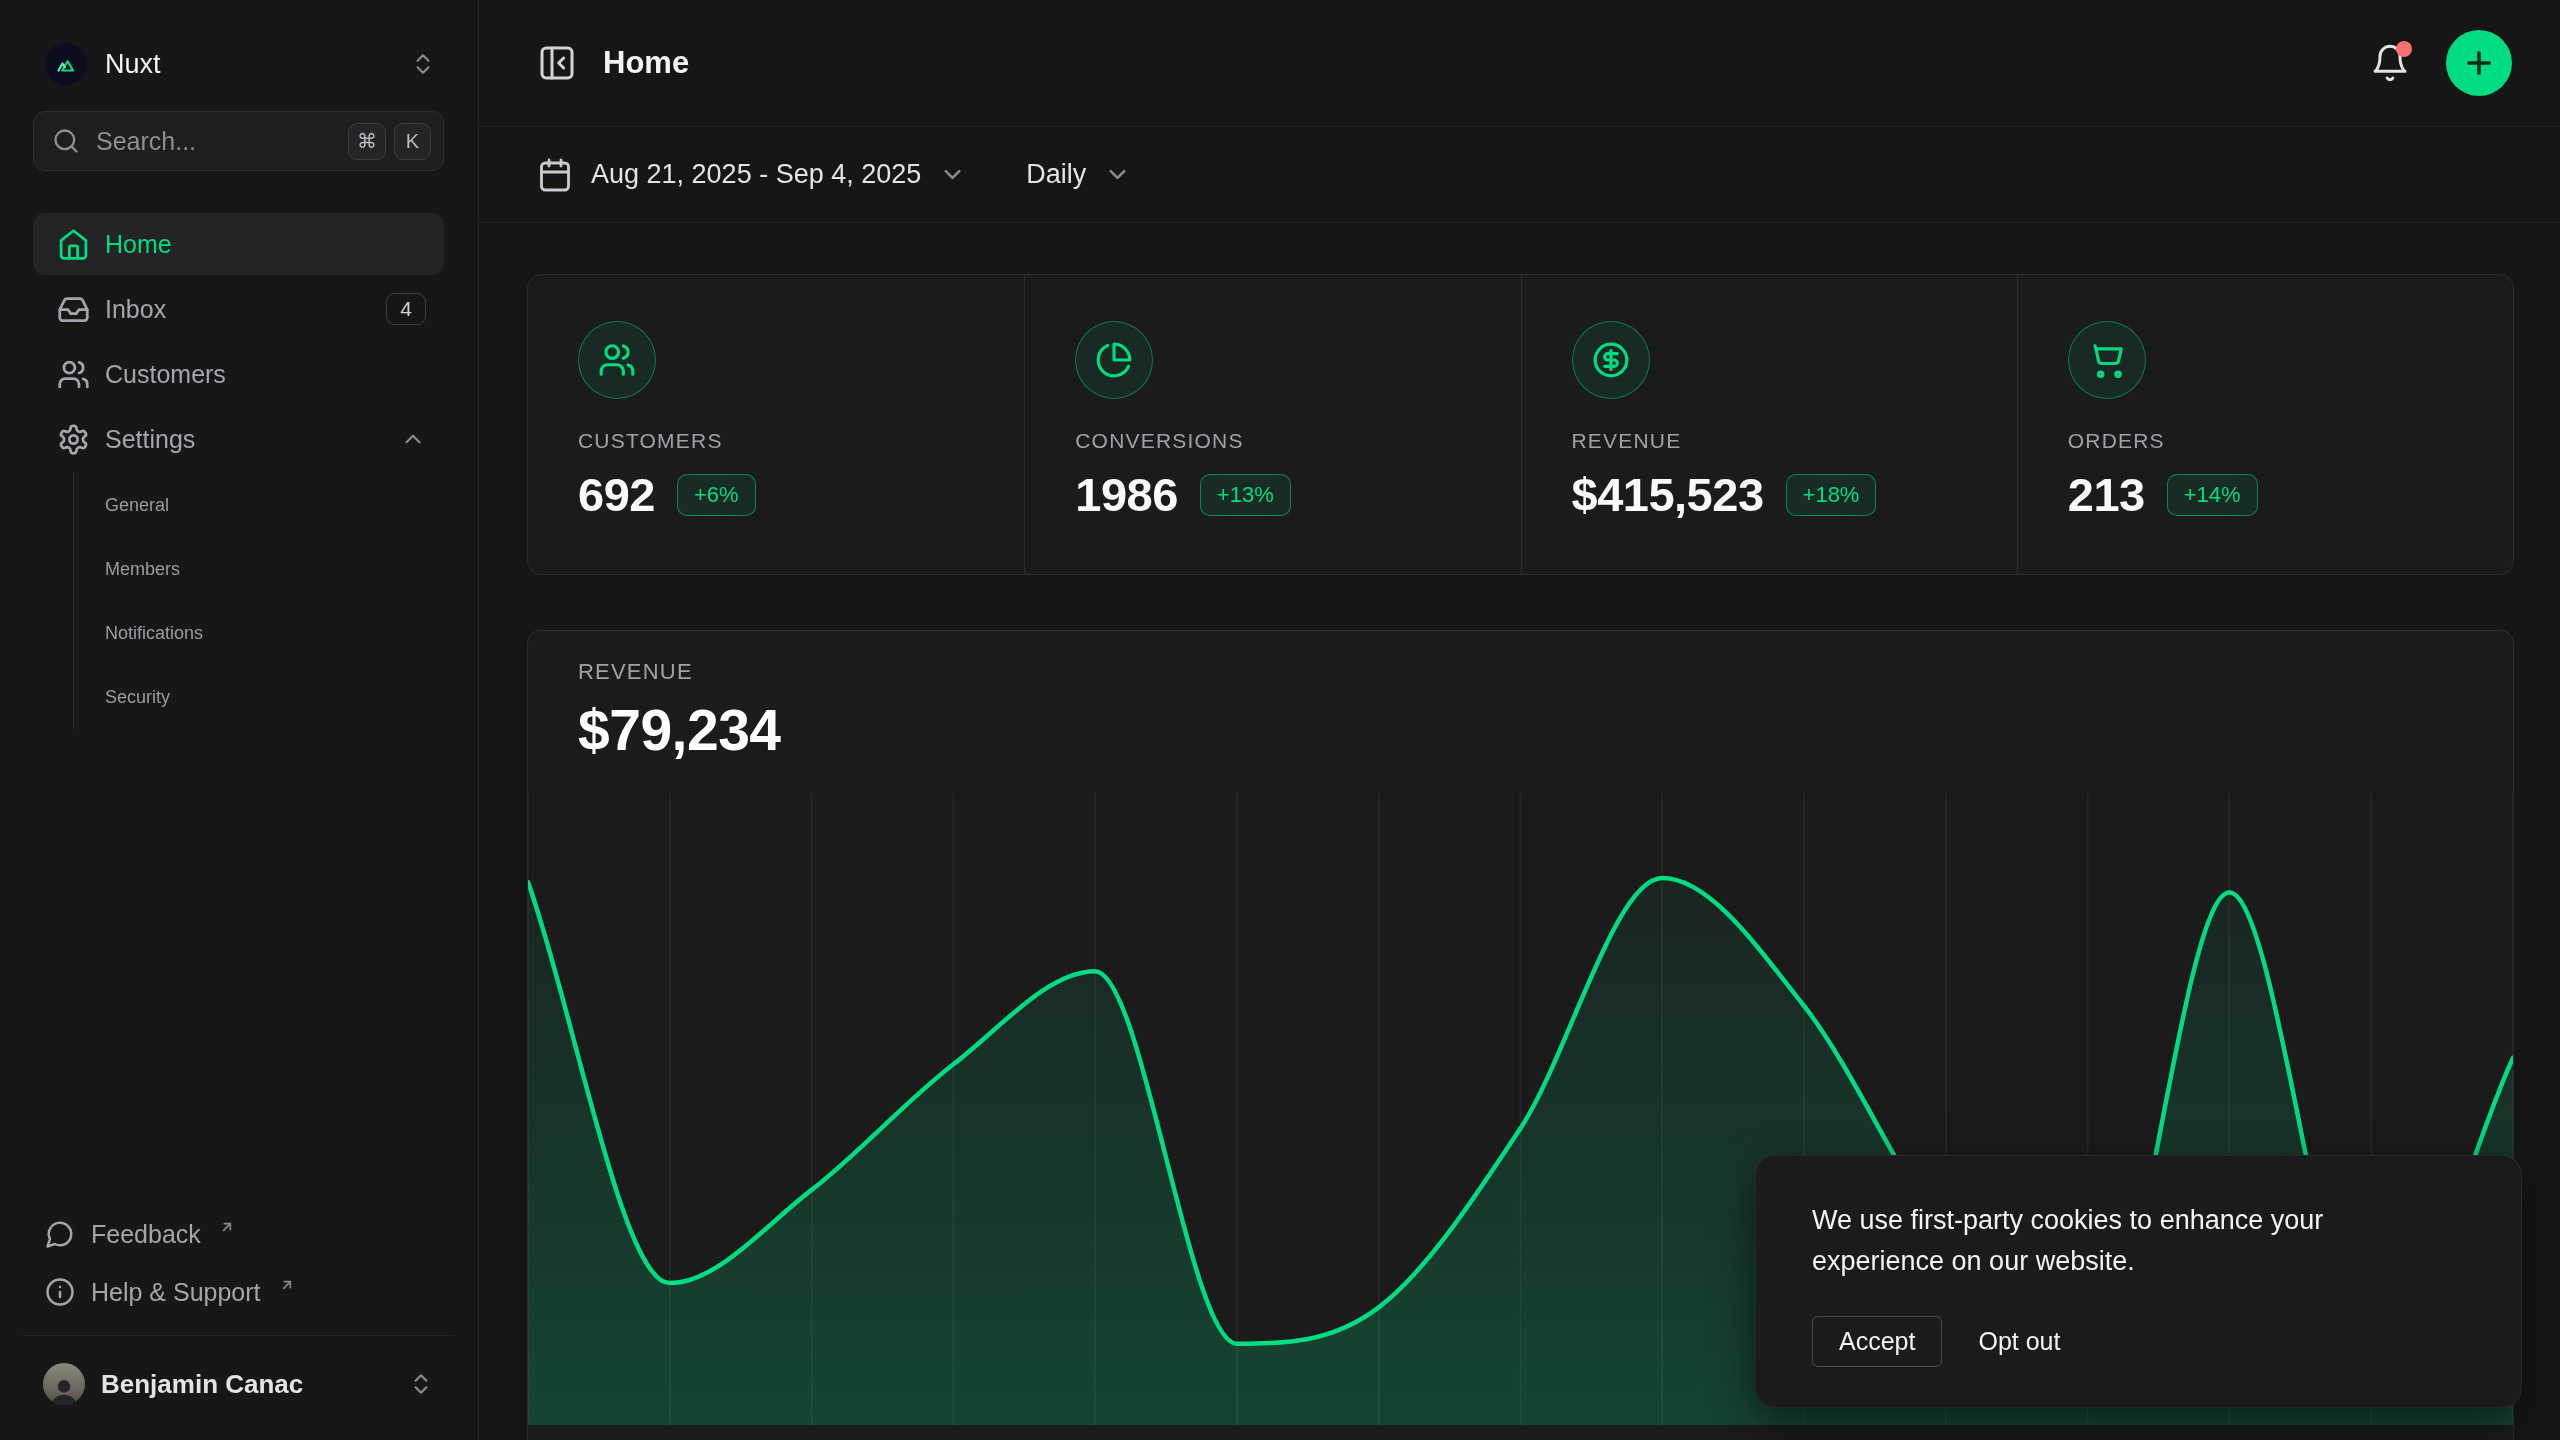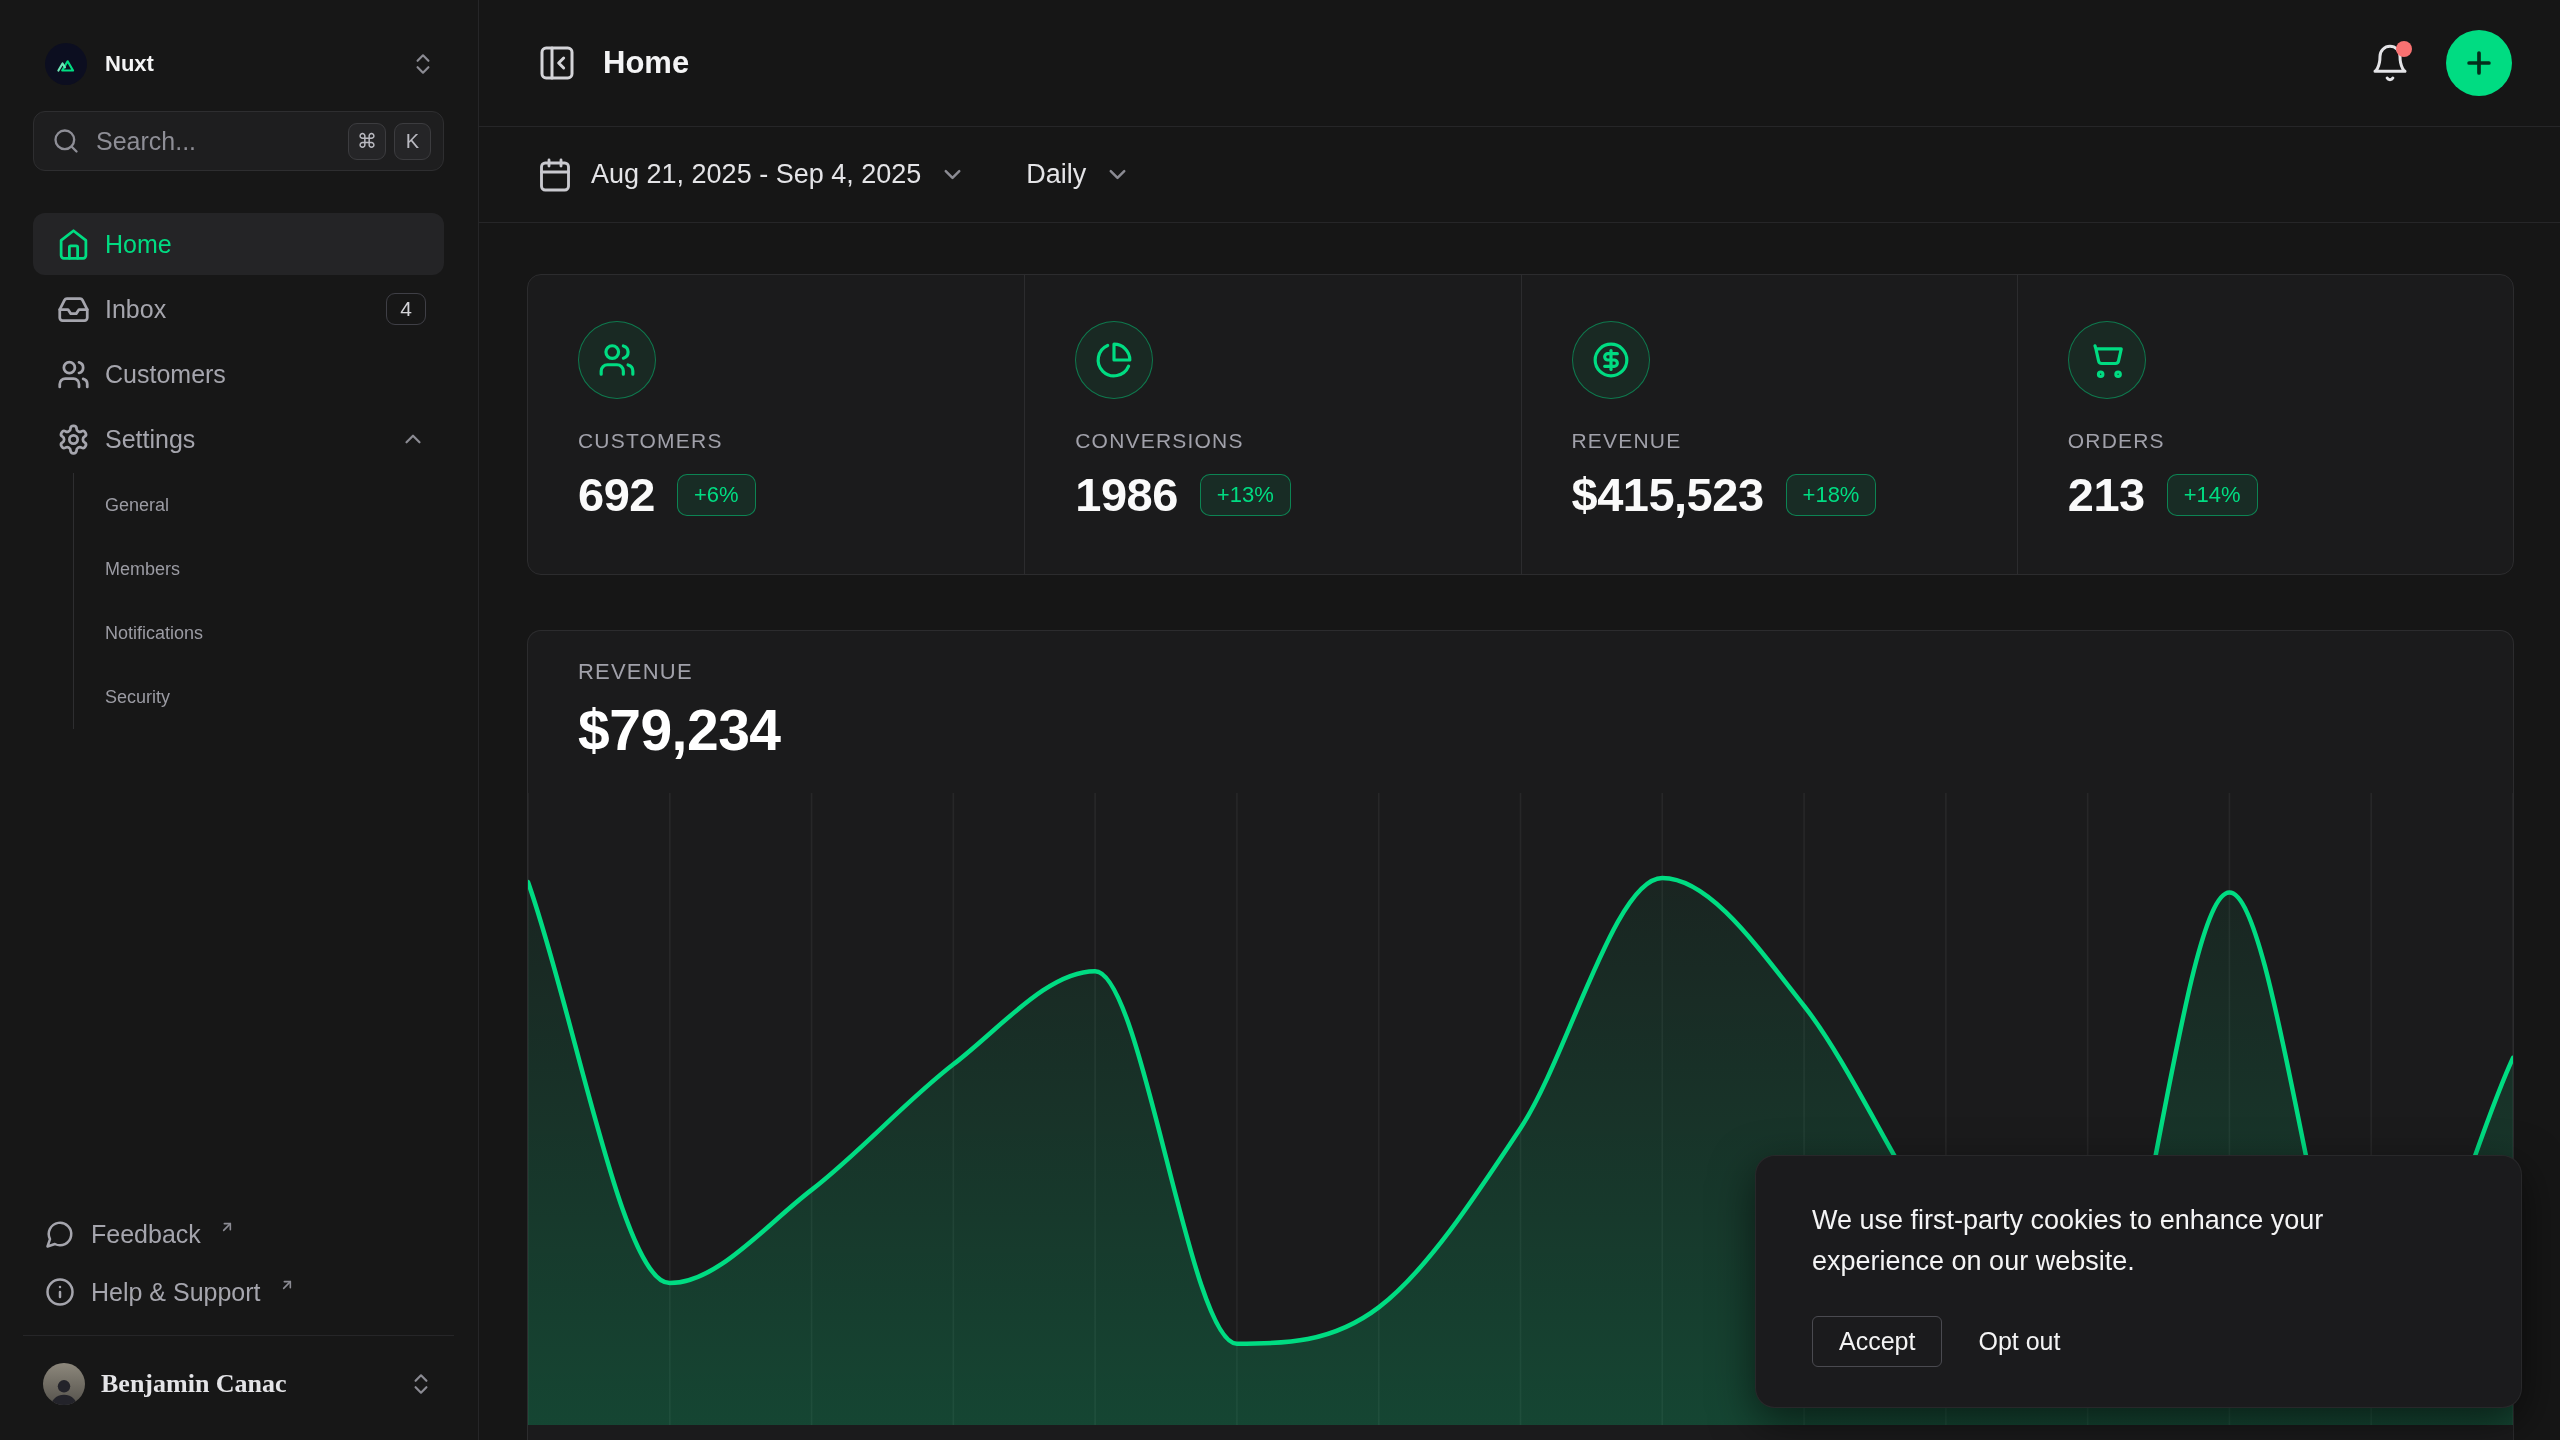--- a/index.html
+++ b/index.html
@@ -5,21 +5,21 @@
   * { margin:0; padding:0; box-sizing:border-box; }
   html,body { width:2560px; height:1440px; overflow:hidden; background:#161616;
     font-family:"Liberation Sans", sans-serif; color:#ececee; }
   .app { display:flex; width:100%; height:100%; }
 
   
   .sidebar { width:479px; min-width:479px; height:100%; background:#171717;
     border-right:1px solid #262628; display:flex; flex-direction:column; padding:36px 34px 24px 33px; }
   .brand-row { display:flex; align-items:center; gap:18px; height:56px; padding:0 8px 0 12px; border-radius:12px; cursor:pointer; }
   .brand-logo { width:42px; height:42px; border-radius:50%; background:#0c0e20; display:flex; align-items:center; justify-content:center; }
-  .brand-text { font-size:22px; font-weight:700; color:#f4f4f5; flex:1; }
+  .brand-text { font-size:27px; font-weight:400; color:#f4f4f5; flex:1; }
   .caret-icon { color:#8b8b93; }
   .searchbox { margin-top:19px; height:60px; border-radius:12px; background:#1e1e1f; border:1px solid #2e2e30;
     display:flex; align-items:center; gap:16px; padding:0 12px 0 18px; cursor:text; }
   .searchbox .ph { flex:1; font-size:25px; color:#8e8e96; }
   .kbds { display:flex; gap:8px; }
   kbd { min-width:37px; height:37px; padding:0 8px; background:#252527; border:1px solid #3c3c3f; border-radius:9px;
     color:#b9b9c0; font-size:20px; display:flex; align-items:center; justify-content:center; font-family:"Liberation Sans",sans-serif; }
   .nav { margin-top:42px; display:flex; flex-direction:column; }
   .nav-item { display:flex; align-items:center; gap:15px; height:62px; margin-bottom:3px; padding:0 18px 0 24px;
     border-radius:12px; font-size:25px; color:#a5a5ad; cursor:pointer; }
@@ -28,21 +28,21 @@
   .count-badge { border:1px solid #3f3f46; border-radius:9px; padding:3px 13px; font-size:21px; color:#d4d4d8; }
   .subnav { display:flex; flex-direction:column; margin-left:40px; border-left:1.5px solid #2e2e30; padding-left:31px; }
   .subnav a { display:flex; align-items:center; height:64px; font-size:18px; color:#9b9ba3; cursor:pointer; text-decoration:none; }
   .sidebar-spacer { flex:1; }
   .foot-link { display:flex; align-items:center; gap:16px; height:58px; padding:0 12px; font-size:25px; color:#a5a5ad; cursor:pointer; border-radius:10px; }
   .ext { color:#8b8b93; margin-left:2px; margin-bottom:14px; }
   .side-divider { height:1px; background:#262628; margin:14px -10px 16px; }
   .user-row { display:flex; align-items:center; gap:16px; height:64px; padding:0 10px; border-radius:12px; cursor:pointer; }
   .avatar { width:42px; height:42px; border-radius:50%; background:linear-gradient(#8d887c,#55524c); position:relative; overflow:hidden; }
   .avatar svg { position:absolute; bottom:-4px; left:50%; transform:translateX(-50%); }
-  .user-name { flex:1; font-size:26px; font-weight:600; color:#e4e4e7;font-family:Liberation Serif, serif; }
+  .user-name { flex:1; font-size:26px; font-weight:600; color:#e4e4e7; }
 
   
   .main { flex:1; display:flex; flex-direction:column; min-width:0; }
   .topbar { height:127px; border-bottom:1px solid #262628; display:flex; align-items:center; padding:0 48px 0 58px; }
   .topbar-left { display:flex; align-items:center; gap:26px; flex:1; }
   .panel-toggle { color:#d4d4d8; cursor:pointer; display:flex; }
   .page-title { font-size:31px; font-weight:700; color:#f4f4f5; }
   .topbar-right { display:flex; align-items:center; gap:36px; }
   .bell-wrap { position:relative; cursor:pointer; color:#e4e4e7; display:flex; }
   .bell-dot { position:absolute; top:-2px; right:-2px; width:16px; height:16px; border-radius:50%; background:#f87171; }

